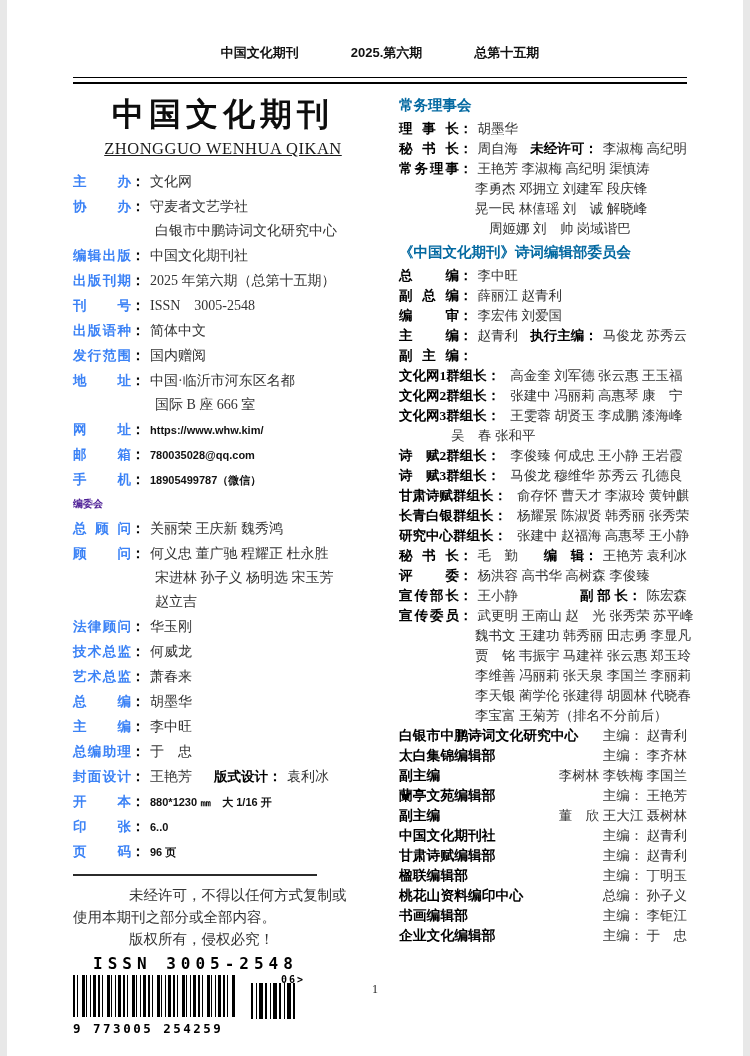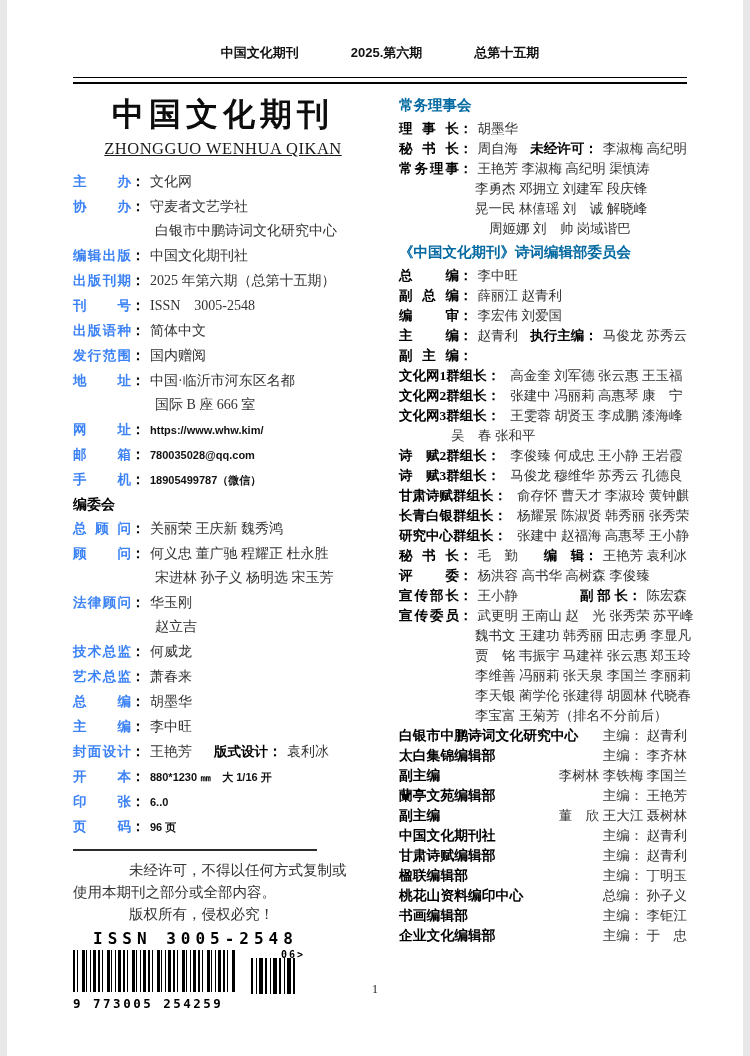--- a/index.html
+++ b/index.html
@@ -48,21 +48,21 @@
     font-family:"Liberation Sans","DejaVu Sans",sans-serif;
     font-weight:bold;font-size:13.5px;color:#3b82f6;
     text-align:justify;text-align-last:justify;vertical-align:baseline;
   }
   .lcolon{font-family:"Liberation Sans","DejaVu Sans",sans-serif;font-weight:bold;color:#000;}
   .lval{margin-left:5px;color:#333;}
   .lval.vb{font-family:"Liberation Sans","DejaVu Sans",sans-serif;font-weight:bold;color:#111;font-size:11px;}
   .lrow.contl{padding-left:77px;}
   .sect{
     font-family:"Liberation Sans","DejaVu Sans",sans-serif;
-    font-weight:bold;font-size:14px;color:#000000;line-height:24px;
+    font-weight:bold;font-size:10px;color:#4c1d95;line-height:24px;
   }
   .pair2l{margin-left:22px;}
   .lbl2{font-family:"Liberation Sans","DejaVu Sans",sans-serif;font-weight:bold;font-size:13.5px;color:#000;}
 
   
   .left-divider{margin-top:10px;width:244px;height:2px;background:#2b2b2b;}
   .notice{margin-top:8px;font-size:14.5px;color:#333;}
   .notice .nline{line-height:22px;}
   .notice .ind{padding-left:56px;}
   .barcode-block{margin-top:4px;width:250px;}
@@ -162,26 +162,27 @@
           <div class="lrow"><span class="lbl">发行范围</span><span class="lcolon">：</span><span class="lval">国内赠阅</span></div>
           <div class="lrow"><span class="lbl">地址</span><span class="lcolon">：</span><span class="lval">中国·临沂市河东区名都</span></div>
           <div class="lrow contl"><span class="lval">国际 B 座 666 室</span></div>
           <div class="lrow"><span class="lbl">网址</span><span class="lcolon">：</span><span class="lval vb">https://www.whw.kim/</span></div>
           <div class="lrow"><span class="lbl">邮箱</span><span class="lcolon">：</span><span class="lval vb">780035028@qq.com</span></div>
           <div class="lrow"><span class="lbl">手机</span><span class="lcolon">：</span><span class="lval vb">18905499787（微信）</span></div>
           <div class="sect">编委会</div>
           <div class="lrow"><span class="lbl">总顾问</span><span class="lcolon">：</span><span class="lval">关丽荣 王庆新 魏秀鸿</span></div>
           <div class="lrow"><span class="lbl">顾问</span><span class="lcolon">：</span><span class="lval">何义忠 董广驰 程耀正 杜永胜</span></div>
           <div class="lrow contl"><span class="lval">宋进林 孙子义 杨明选 宋玉芳</span></div>
+          <div class="lrow contl"><span class="lval">赵立吉</span></div>
           <div class="lrow"><span class="lbl">法律顾问</span><span class="lcolon">：</span><span class="lval">华玉刚</span></div>
-          <div class="lrow contl"><span class="lval">赵立吉</span></div>
           <div class="lrow"><span class="lbl">技术总监</span><span class="lcolon">：</span><span class="lval">何威龙</span></div>
           <div class="lrow"><span class="lbl">艺术总监</span><span class="lcolon">：</span><span class="lval">萧春来</span></div>
           <div class="lrow"><span class="lbl">总编</span><span class="lcolon">：</span><span class="lval">胡墨华</span></div>
           <div class="lrow"><span class="lbl">主编</span><span class="lcolon">：</span><span class="lval">李中旺</span></div>
+          <div class="lrow"><span class="lbl">总编助理</span><span class="lcolon">：</span><span class="lval">于　忠</span></div>
           <div class="lrow"><span class="lbl">封面设计</span><span class="lcolon">：</span><span class="lval">王艳芳</span><span class="pair2l"><span class="lbl2">版式设计</span><span class="lcolon">：</span><span class="lval">袁利冰</span></span></div>
           <div class="lrow"><span class="lbl">开本</span><span class="lcolon">：</span><span class="lval vb">880*1230 ㎜　大 1/16 开</span></div>
           <div class="lrow"><span class="lbl">印张</span><span class="lcolon">：</span><span class="lval vb">6..0</span></div>
           <div class="lrow"><span class="lbl">页码</span><span class="lcolon">：</span><span class="lval vb">96 页</span></div>
         </div>
 
       <div class="left-divider"></div>
 
       <div class="notice" id="notice">
           <div class="nline ind">未经许可，不得以任何方式复制或</div>

